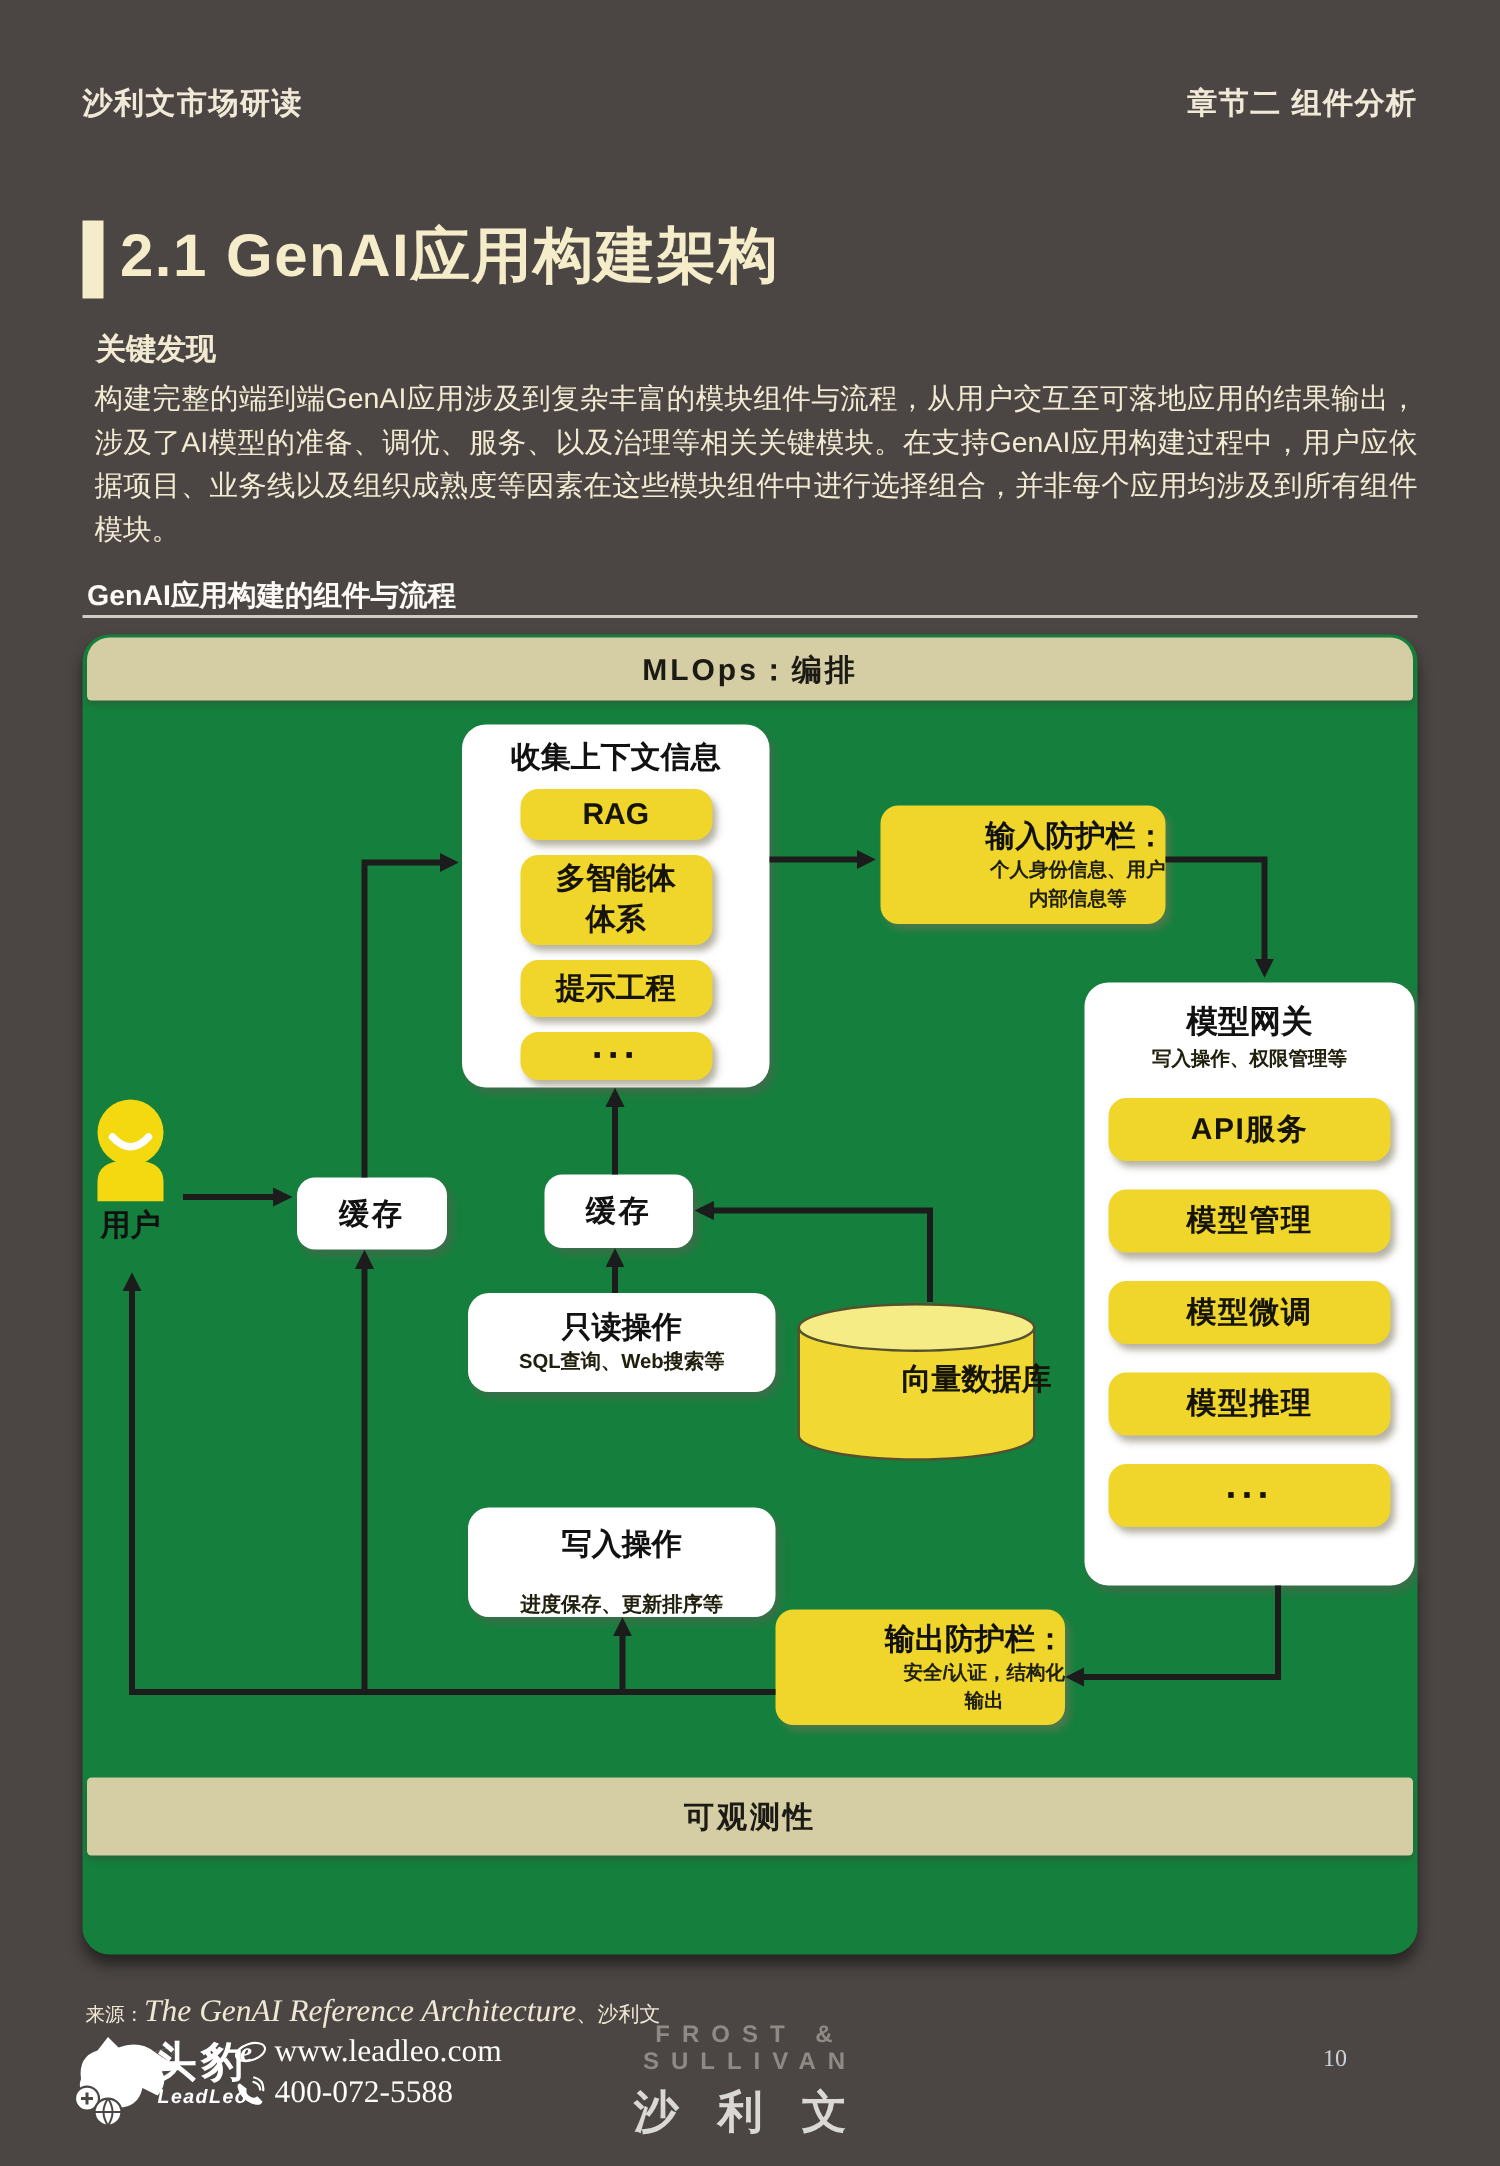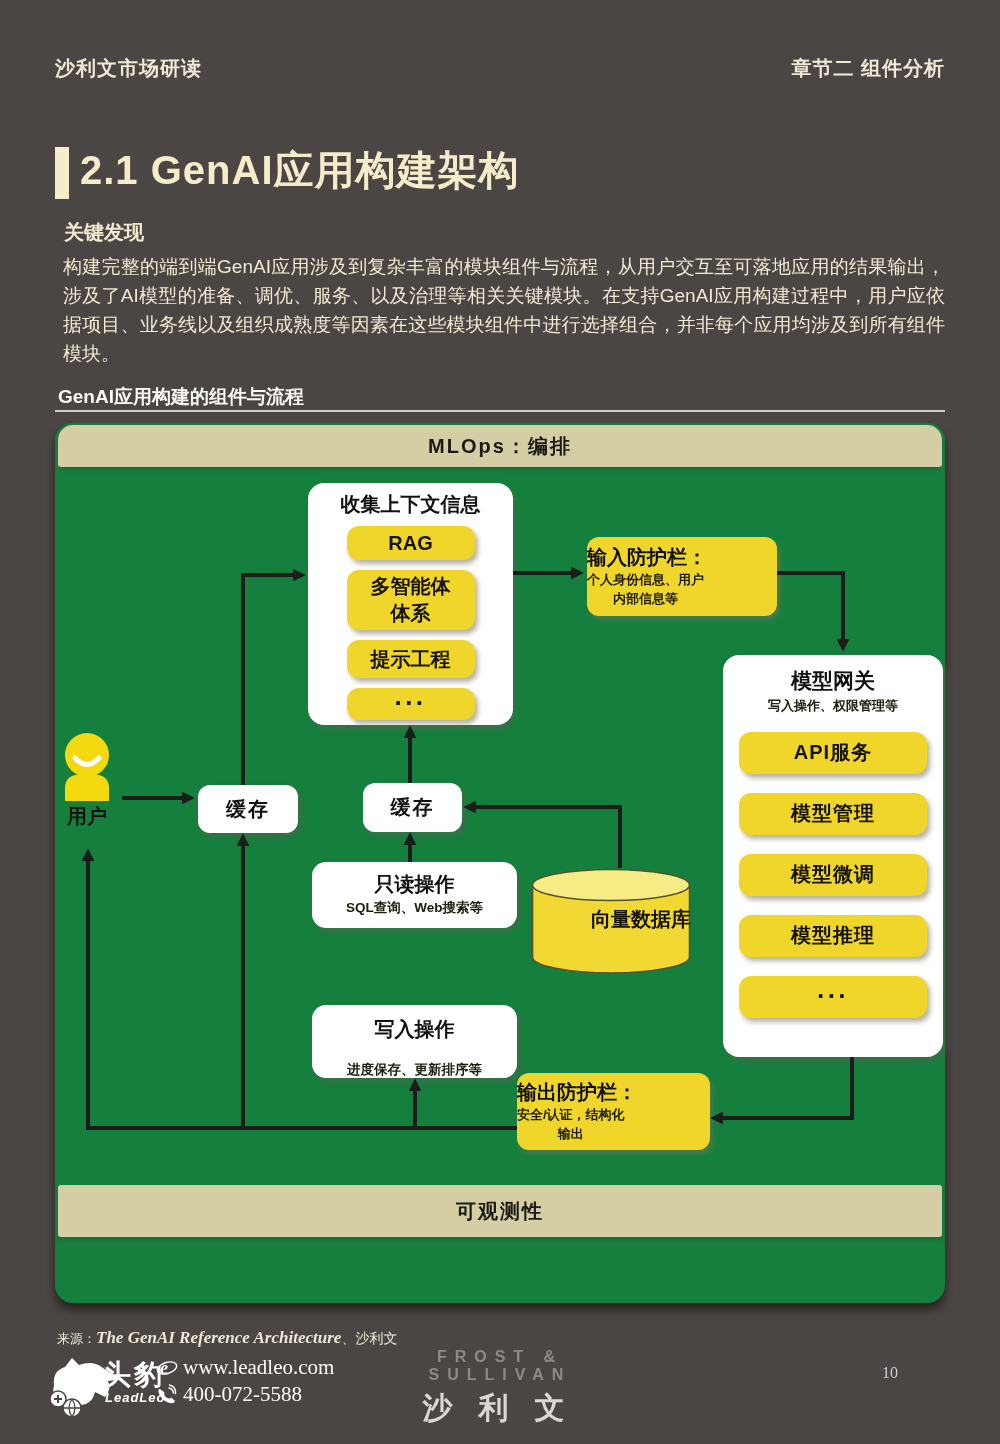--- a/index.html
+++ b/index.html
@@ -33,28 +33,28 @@
   .ybox{background:#f0d62a;border-radius:12px;box-shadow:3px 4px 5px rgba(120,114,88,.55);color:#151406;}
   .bigbox{border-radius:16px;display:flex;flex-direction:column;align-items:center;}
   .box-title{font-size:20px;font-weight:700;color:#111;}
   .box-sub{font-size:13px;font-weight:600;color:#20200e;text-align:center;line-height:1.45;white-space:pre-line;}
   .item{width:128px;display:flex;align-items:center;justify-content:center;
         font-size:20px;font-weight:800;text-align:center;white-space:pre-line;line-height:1.35;}
   .gitem{width:188px;height:42px;display:flex;align-items:center;justify-content:center;
          font-size:20px;font-weight:800;letter-spacing:1px;}
   .dots{font-size:26px;letter-spacing:2px;}
   .cache{display:flex;align-items:center;justify-content:center;font-size:20px;font-weight:800;letter-spacing:2px;}
-  .guard{display:flex;flex-direction:column;align-items:flex-start;justify-content:center;}
+  .guard{display:flex;flex-direction:column;align-items:flex-end;justify-content:center;}
   .ops{display:flex;flex-direction:column;align-items:center;}
-  .cyl-label{left:476px;top:483px;width:160px;text-align:right;font-size:20px;font-weight:800;color:#151406;}
+  .cyl-label{left:476px;top:483px;width:160px;text-align:center;font-size:20px;font-weight:800;color:#151406;padding-left:40px;}
   .user-label{left:0px;top:380px;width:64px;text-align:center;font-size:20px;font-weight:800;color:#111;}
   svg.overlay{left:0;top:0;pointer-events:none;}
   
   .src-line{left:57px;top:1328px;color:#efe8d6;font-size:13px;}
-  .src-en{font-family:"Liberation Serif",serif;font-style:italic;font-size:17px;font-weight:700;}
+  .src-en{font-family:"Liberation Serif",serif;font-style:italic;font-size:21px;font-weight:400;}
   .src-suffix{font-size:14px;}
   .brand-cn{left:103px;top:1356px;font-size:28px;font-weight:800;color:#ffffff;letter-spacing:3px;}
   .brand-en{left:105px;top:1390px;font-size:13px;font-weight:700;font-style:italic;color:#ffffff;letter-spacing:1px;}
   .contact{left:156px;top:1354px;color:#ffffff;}
   .contact .row{display:flex;align-items:center;height:27px;gap:5px;}
   .contact .txt{font-family:"Liberation Serif",serif;font-size:21px;color:#fdfdfb;}
   .frost{left:380px;top:1348px;width:240px;text-align:center;}
   .frost-top{font-size:16px;letter-spacing:8px;color:#8f8a85;font-weight:700;}
   .frost-cn{margin-top:4px;font-size:30px;font-weight:700;color:#dad8d4;letter-spacing:26px;text-indent:13px;}
   .pageno{left:882px;top:1364px;font-family:"Liberation Serif",serif;font-size:16px;color:#ccd0d6;}

